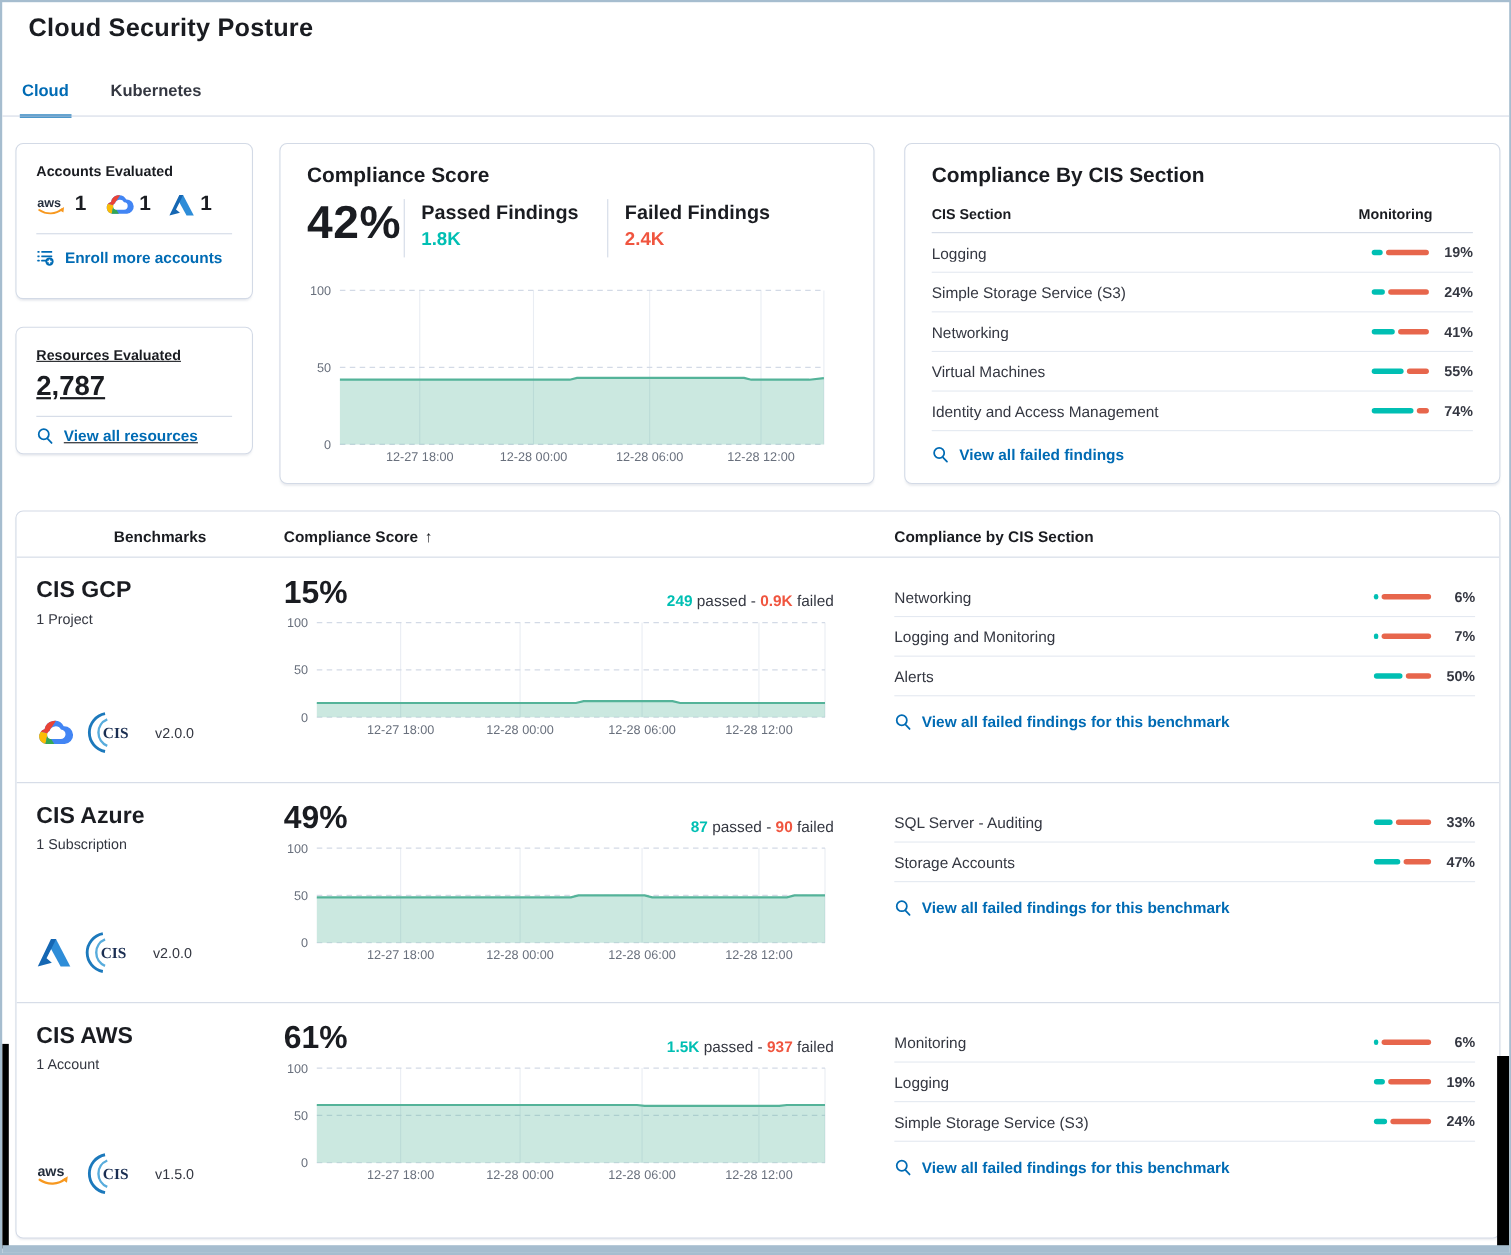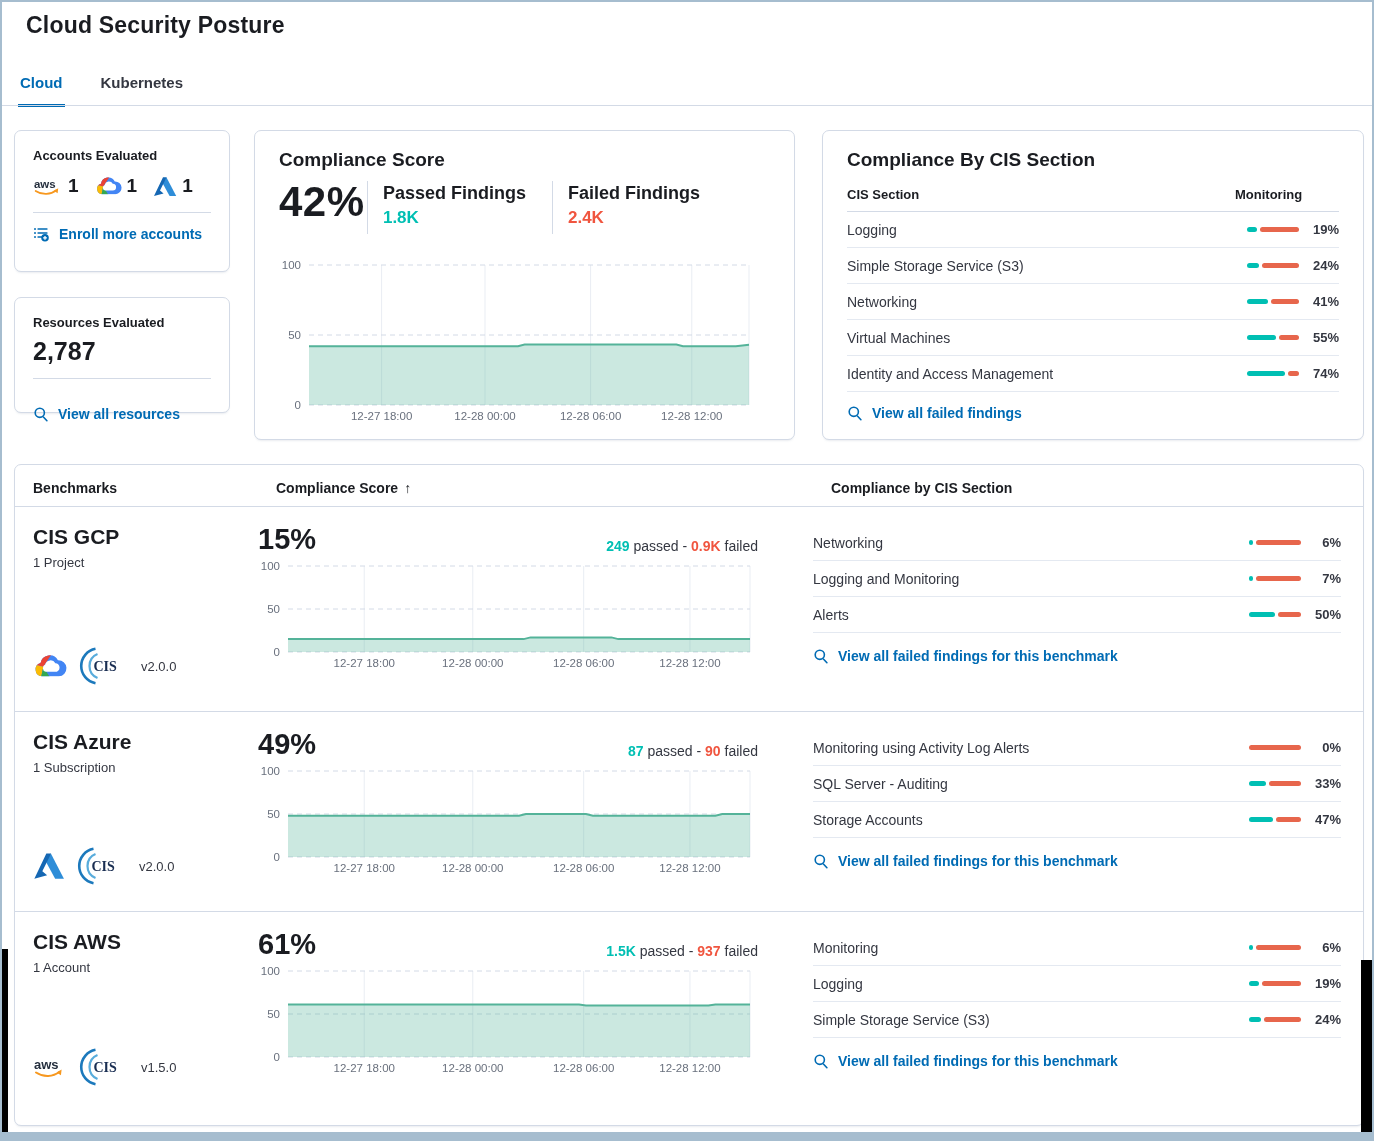--- a/index.html
+++ b/index.html
@@ -24,24 +24,24 @@
 
   
   .accounts-card{left:12px;top:128px;width:216px;height:142px;padding:17px 18px;}
   .providers{display:flex;align-items:center;gap:16px;margin-top:12px;}
   .provider{display:flex;align-items:center;gap:5px;}
   .provider .cnt{font-size:19px;font-weight:700;}
   .accounts-card .hr{margin-top:15px;}
   .accounts-card .link{margin-top:13px;gap:10px;}
 
   
-  .resources-card{left:12px;top:295px;width:216px;height:116px;padding:17px 18px;}
+  .resources-card{left:12px;top:295px;width:216px;height:116px;padding:17px 18px;text-decoration:underline;}
   .res-count{font-size:25px;font-weight:700;margin-top:7px;}
   .resources-card .hr{margin-top:12px;}
-  .resources-card .link{margin-top:27px;}
+  .resources-card .link{margin-top:9px;}
 
   
   .score-card{left:252px;top:128px;width:541px;height:310px;padding:18px 24px 10px 24px;display:flex;flex-direction:column;}
   .card-title{font-size:19px;font-weight:700;}
   .score-row{display:flex;align-items:flex-start;margin-top:10px;}
   .big-score{font-size:42px;font-weight:800;line-height:1;letter-spacing:.5px;}
   .stats{display:flex;margin-left:auto;margin-right:70px;gap:26px;}
   .stat{border-left:1px solid #D3DAE6;padding:2px 0 6px 15px;}
   .stat .lbl{font-size:18px;font-weight:700;}
   .stat .val{font-size:17px;font-weight:700;margin-top:4px;}
@@ -57,21 +57,21 @@
   .sec-row{display:flex;align-items:center;height:35px;border-bottom:1px solid #E4E9F1;}
   .sec-label{flex:1;font-size:14px;color:#343741;white-space:nowrap;overflow:hidden;}
   .minibar{width:52px;height:5px;display:flex;flex:0 0 auto;}
   .minibar i{display:block;height:5px;border-radius:3px;}
   .sec-pct{width:40px;text-align:right;font-size:13px;font-weight:700;color:#343741;}
   .cis-card .link{margin-top:13px;}
 
   
   .bench-card{left:12px;top:462px;width:1350px;height:662px;overflow:hidden;}
   .bench-head{display:flex;padding:15px 22px 10px 18px;border-bottom:1px solid #D3DAE6;box-sizing:border-box;}
-  .bh1{width:243px;font-size:14px;font-weight:700;}
+  .bh1{width:225px;font-size:14px;font-weight:700;text-align:center;}
   .bh2{width:555px;font-size:14px;font-weight:700;cursor:pointer;}
   .bh2 .arrow{font-weight:400;margin-left:6px;}
   .bh3{flex:1;font-size:14px;font-weight:700;}
   .bench-row{display:flex;padding:18px 22px 0 18px;border-bottom:1px solid #D3DAE6;box-sizing:border-box;}
   .bench-row:last-child{border-bottom:none;}
   .b-col1{width:225px;display:flex;flex-direction:column;}
   .b-name{font-size:21px;font-weight:700;}
   .b-scope{font-size:13px;color:#343741;margin-top:6px;}
   .provider-row{margin-top:auto;margin-bottom:24px;display:flex;align-items:center;gap:12px;}
   .b-version{font-size:13px;color:#343741;margin-left:8px;}
@@ -400,27 +400,20 @@
                 <text x="22" y="96" text-anchor="end" fill="#69707D" font-size="11.5" font-family="Liberation Sans,sans-serif">0</text>
                 <text x="106.23" y="107" text-anchor="middle" fill="#69707D" font-size="11.5" font-family="Liberation Sans,sans-serif">12-27 18:00</text>
                 <text x="214.8" y="107" text-anchor="middle" fill="#69707D" font-size="11.5" font-family="Liberation Sans,sans-serif">12-28 00:00</text>
                 <text x="325.68" y="107" text-anchor="middle" fill="#69707D" font-size="11.5" font-family="Liberation Sans,sans-serif">12-28 06:00</text>
                 <text x="431.94" y="107" text-anchor="middle" fill="#69707D" font-size="11.5" font-family="Liberation Sans,sans-serif">12-28 12:00</text>
               </svg></div>
         </div>
       </div>
       <div class="b-col3">
         <div class="sec-row">
-          <div class="sec-label">Monitoring using Activity Log Alerts</div>
-          <div class="minibar">
-              <i style="width: 52px; background: rgb(231, 102, 76);"></i>
-            </div>
-          <div class="sec-pct">0%</div>
-        </div>
-        <div class="sec-row">
           <div class="sec-label">SQL Server - Auditing</div>
           <div class="minibar">
               <i style="width: 17px; background: rgb(0, 191, 179);"></i>
               <i style="width: 3px; background: transparent;"></i>
               <i style="width: 32px; background: rgb(231, 102, 76);"></i>
             </div>
           <div class="sec-pct">33%</div>
         </div>
         <div class="sec-row">
           <div class="sec-label">Storage Accounts</div>

